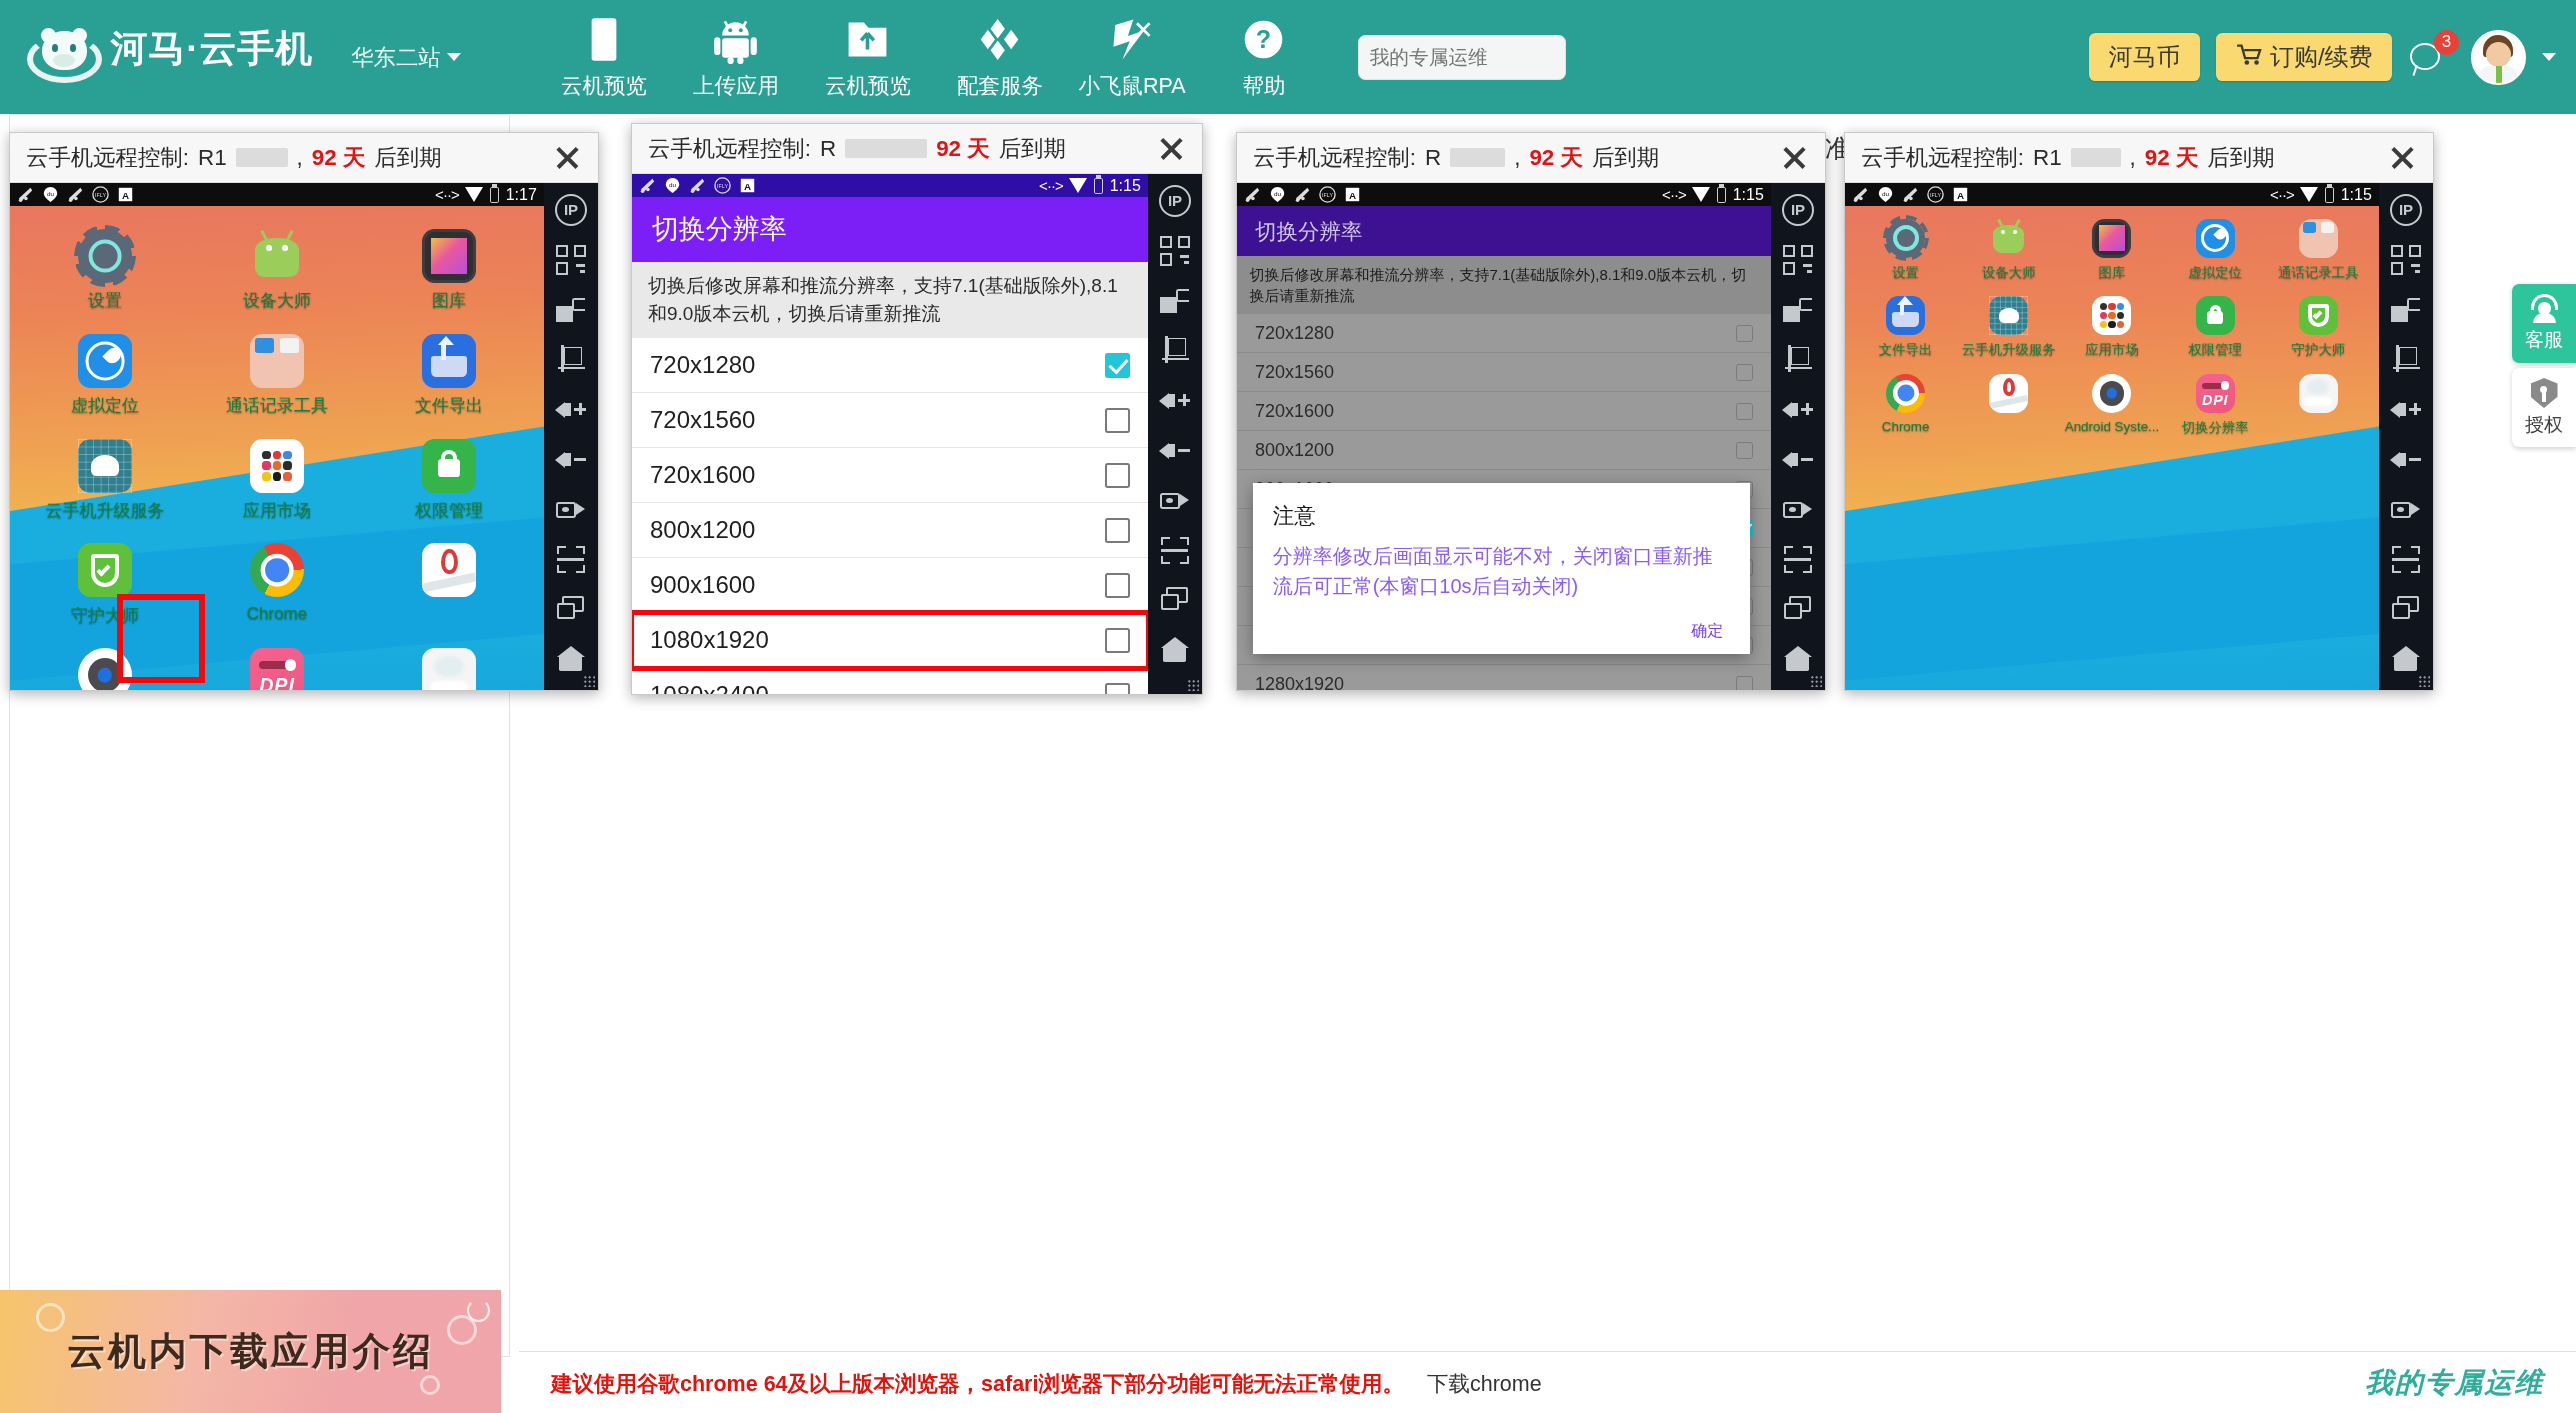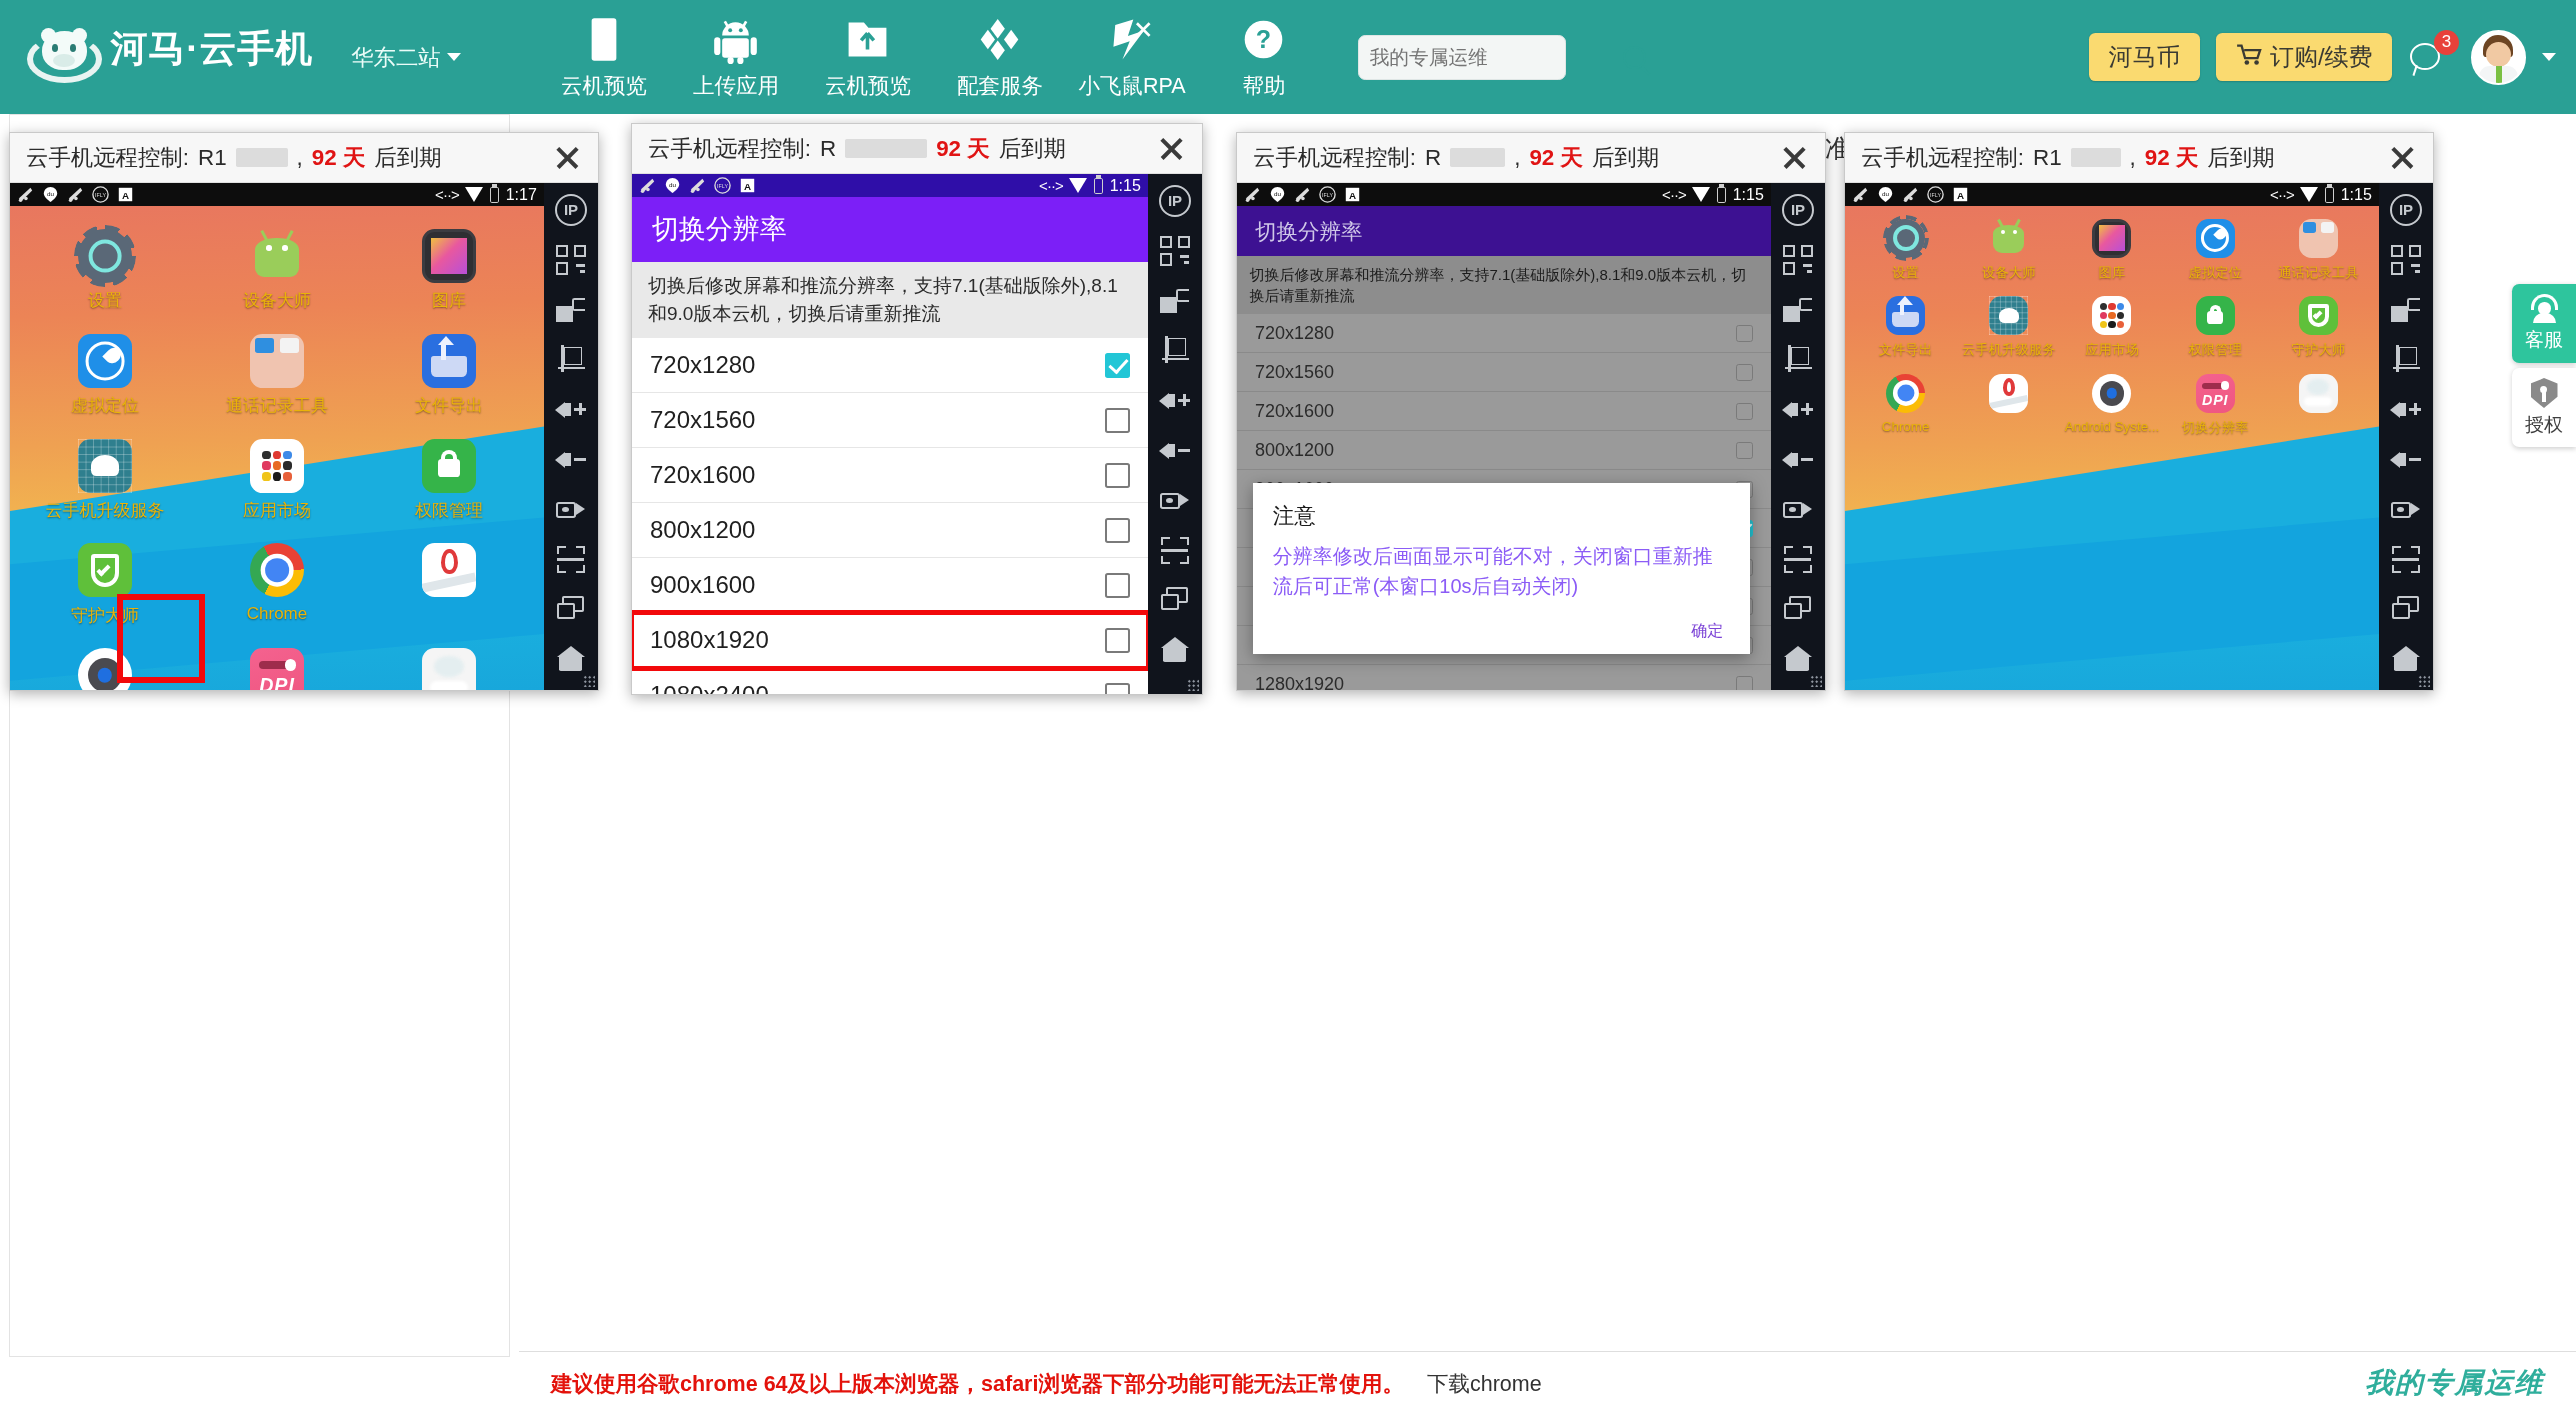--- a/index.html
+++ b/index.html
@@ -199,21 +199,21 @@
     background: #19aede; transform: rotate(-9deg); transform-origin: left bottom;
   }
   .wall-diag2 {
     position: absolute; left: -20%; bottom: 0; width: 140%; height: 24%;
     background: #13a4de; transform: rotate(-5deg); transform-origin: left bottom;
   }
 
   .appgrid { position: absolute; left: 0; right: 0; top: 23px; padding: 16px 9px 0 9px;
     display: grid; z-index: 2; }
   .app { display: flex; flex-direction: column; align-items: center; cursor: pointer; }
-  .app .aname { color: #eab308; font-size: 17px; margin-top: 6.3px; white-space: nowrap;
+  .app .aname { color: #15803d; font-size: 17px; margin-top: 6.3px; white-space: nowrap;
     text-shadow: 0 0.9px 1.8px rgba(0,0,0,.45); text-align:center; }
 
   .ai { border-radius: 12.5px; position: relative; flex: none; }
   .ai-settings { background: #5a6877; border-radius: 50%; }
   .ai-settings::before {
     content:""; position:absolute; left:50%; top:50%; transform:translate(-50%,-50%);
     width:46%; height:46%; border:4.5px solid #7fe7df; border-radius:50%;
   }
   .ai-settings::after {
     content:""; position:absolute; inset:-3.6px; border-radius:50%;
@@ -535,20 +535,27 @@
 
   <div class="page-body">
 
     <div class="left-panel"></div>
 
     <div class="bg-chip" style="left:526px; top:16px;">组</div>
     <div class="bg-num" style="left:530px; top:192px;">12</div>
     <div class="bg-num" style="left:527px; top:526px; color:#3b8a3b;">75</div>
     <div class="bg-num" style="left:1825px; top:18px;">准</div>
 
+    <div class="promo-banner">
+      <div class="promo-circle" style="left:36px; top:12.5px; width:29px; height:29px;"></div>
+      <div class="promo-circle" style="left:447px; top:25px; width:30px; height:30px;"></div>
+      <div class="promo-circle" style="left:420px; top:85px; width:19.7px; height:19.7px;"></div>
+      <div class="ptxt">云机内下载应用介绍</div>
+      <div class="promo-refresh"></div>
+    </div>
 
     <div class="win" id="w1" style="left:9px; top:18px; width:590px; height:559px;">
       <div class="win-title">
         <div class="t">
           <span>云手机远程控制: </span>
             <span>R1</span>
             <span class="redact" style="width:52px;"></span>
             <span>,</span>
             <span class="days">92 天</span>
             <span> 后到期</span>

